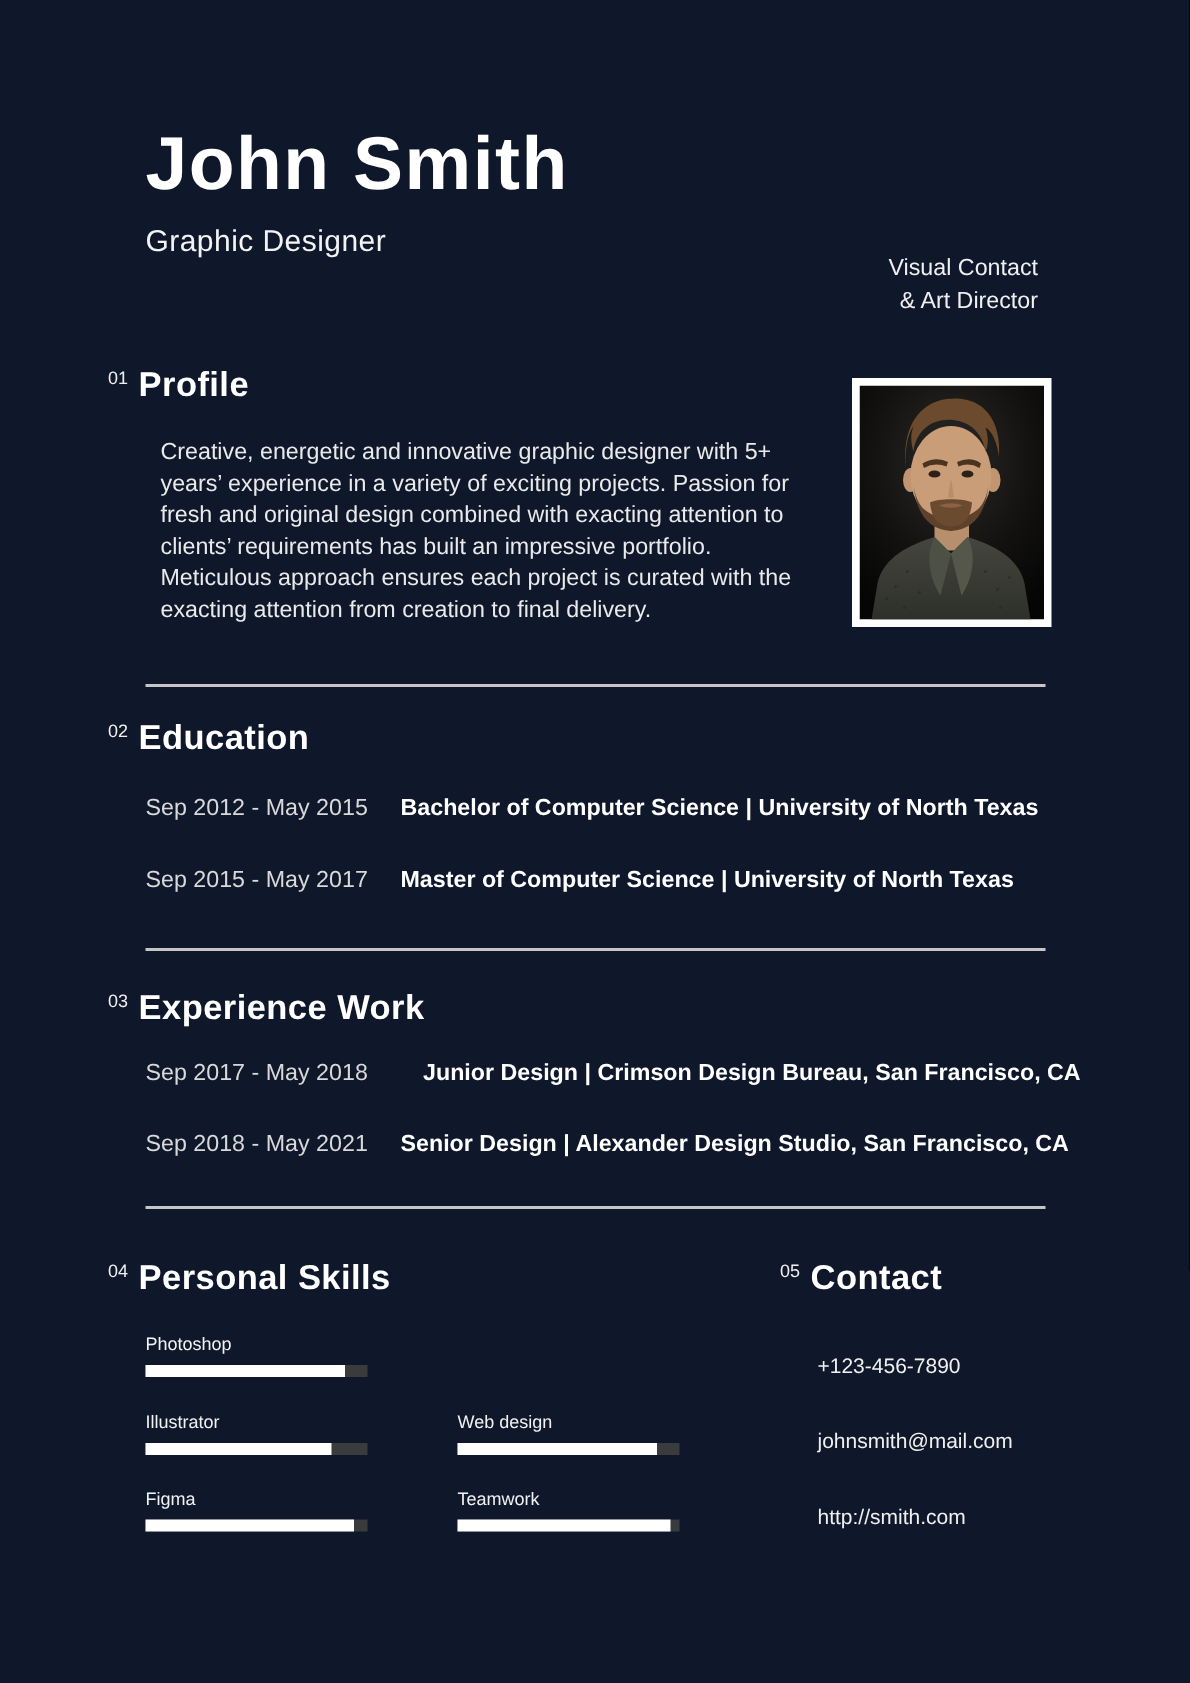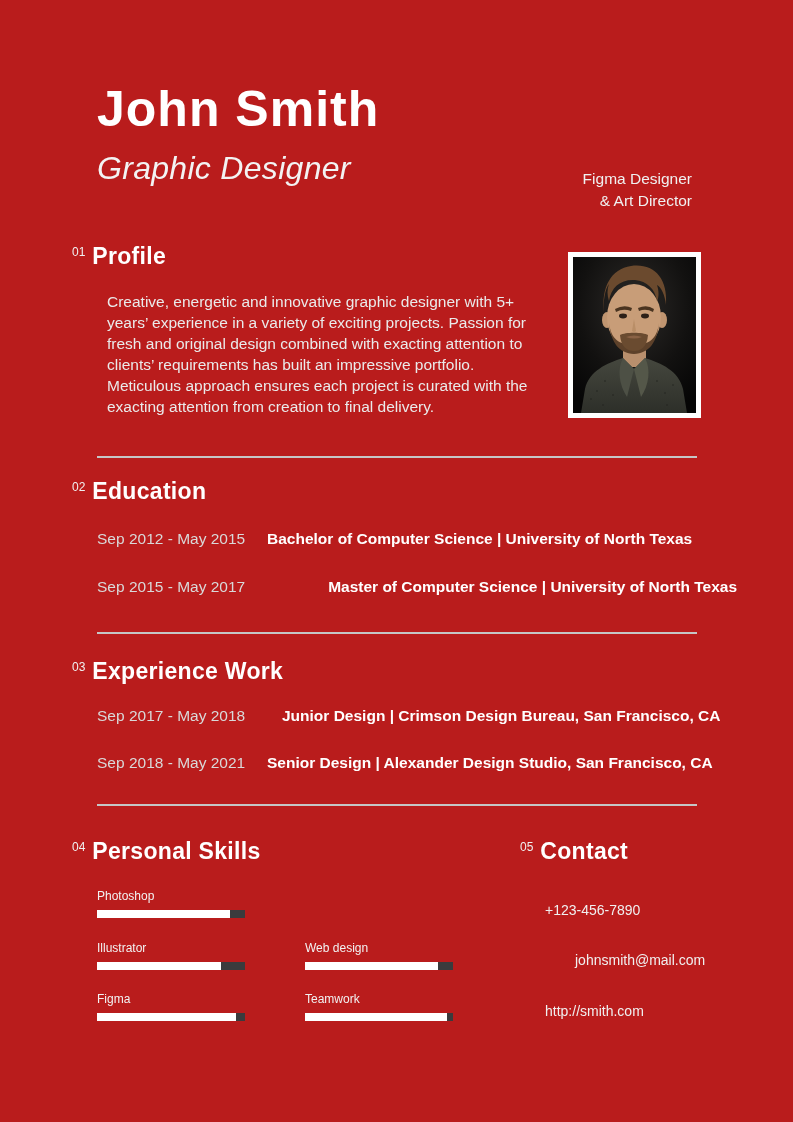--- a/index.html
+++ b/index.html
@@ -1,31 +1,31 @@
 <!DOCTYPE html>
 <html><head>
 <meta charset="utf-8">
 <style>
   html,body{margin:0;padding:0;background:#000;}
   .page{
     position:relative;
     width:793px;height:1122px;
-    background:#b91c1c;
+    background:#0f172a;
     color:#fff;
     font-family:"Liberation Sans", sans-serif;
     overflow:hidden;
   }
   
   .name{
     position:absolute;left:97px;top:82px;
     font-size:50px;font-weight:bold;letter-spacing:1px;line-height:1.1;
   }
   .job-title{
     position:absolute;left:97px;top:150px;
-    font-size:32px;font-weight:400;color:#f3f3f3;letter-spacing:.3px;font-style:italic;
+    font-size:20px;font-weight:400;color:#f3f3f3;letter-spacing:.3px;
   }
   .subtitle{
     position:absolute;right:101px;top:168px;
     text-align:right;font-size:15.5px;line-height:21.5px;color:#f0f0f0;
   }
   
   .sec-head{position:absolute;left:72px;white-space:nowrap;}
   .sec-num{
     font-size:12px;font-weight:400;color:#f0f0f0;
     display:inline-block;vertical-align:top;position:relative;top:2px;margin-right:7px;
@@ -64,21 +64,21 @@
   }
 </style>
 </head>
 <body>
 
 <div class="page">
 
   <div class="name">John Smith</div>
   <div class="job-title">Graphic Designer</div>
   <div class="subtitle">
-    <div>Figma Designer</div>
+    <div>Visual Contact</div>
     <div>&amp; Art Director</div>
   </div>
 
   <div class="sec-head" style="top:243px;">
     <span class="sec-num">01</span><span class="sec-title">Profile</span>
   </div>
   <div class="profile-text">Creative, energetic and innovative graphic designer with 5+ years’ experience in a variety of exciting projects. Passion for fresh and original design combined with exacting attention to clients’ requirements has built an impressive portfolio. Meticulous approach ensures each project is curated with the exacting attention from creation to final delivery.</div>
 
   <div class="photo-frame">
     <svg width="123" height="156" viewBox="0 0 123 156">
@@ -137,21 +137,21 @@
 
   <div class="divider" style="top:456px;"></div>
 
   <div class="sec-head" style="top:478px;">
     <span class="sec-num">02</span><span class="sec-title">Education</span>
   </div>
   <div class="t-row" style="top:529px;">
     <div class="t-period">Sep 2012 - May 2015</div>
     <div class="t-detail">Bachelor of Computer Science | University of North Texas</div>
   </div>
-  <div class="t-row" style="top:577px;justify-content:space-between;">
+  <div class="t-row" style="top:577px;">
     <div class="t-period">Sep 2015 - May 2017</div>
     <div class="t-detail">Master of Computer Science | University of North Texas</div>
   </div>
 
   <div class="divider" style="top:632px;"></div>
 
   <div class="sec-head" style="top:658px;">
     <span class="sec-num">03</span><span class="sec-title">Experience Work</span>
   </div>
   <div class="t-row" style="top:706px;gap:15px;">
@@ -198,16 +198,16 @@
     <div class="skill-label">Teamwork</div>
     <div class="bar-track">
         <div class="bar-fill" style="width: 96%;"></div>
       </div>
   </div>
 
   <div class="sec-head" style="left:520px;top:838px;">
     <span class="sec-num">05</span><span class="sec-title">Contact</span>
   </div>
   <div class="contact-item" style="top:900px;">+123-456-7890</div>
-  <div class="contact-item" style="top:950px;margin-left:30px;">johnsmith@mail.com</div>
+  <div class="contact-item" style="top:950px;">johnsmith@mail.com</div>
   <div class="contact-item" style="top:1001px;">http://smith.com</div>
 
 </div>
 
 </body></html>

